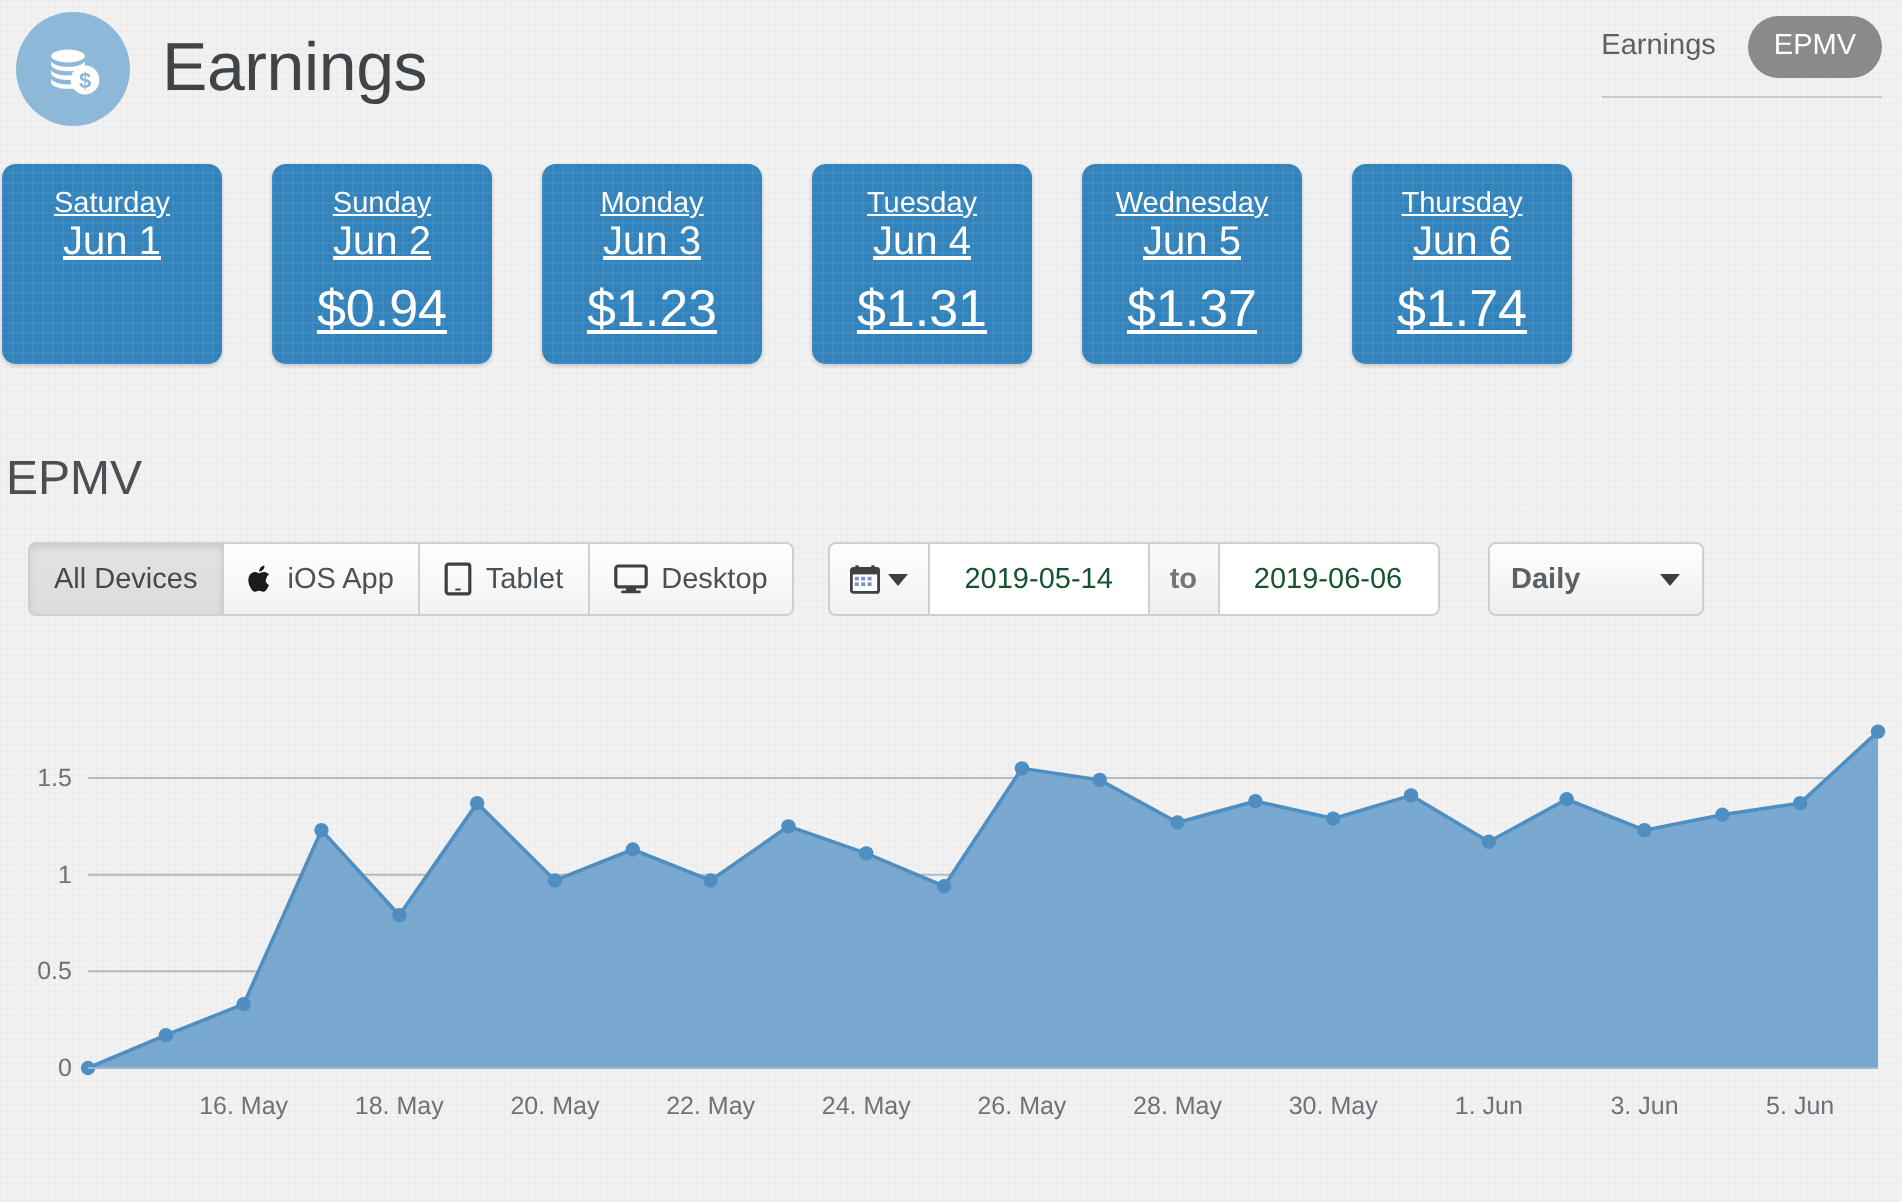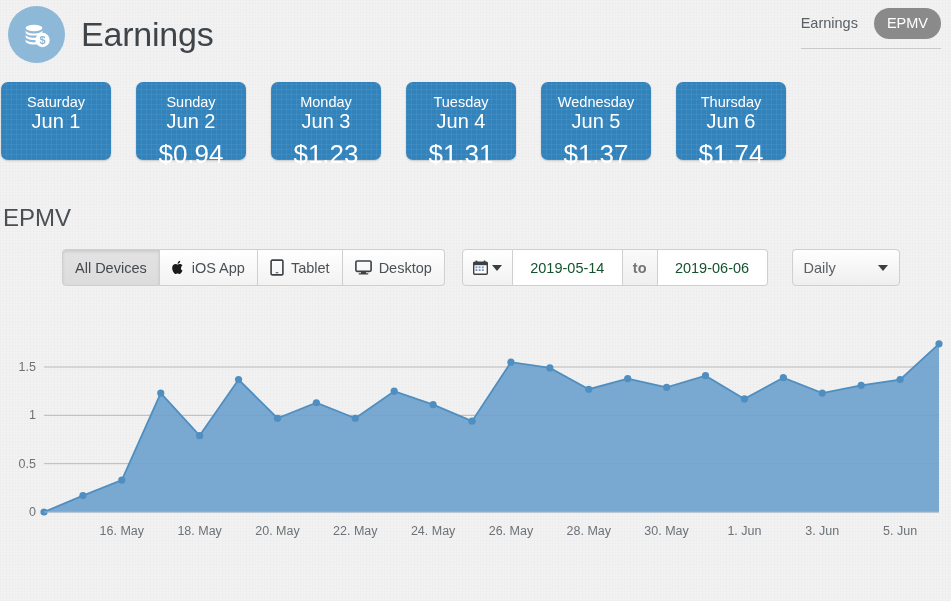--- a/index.html
+++ b/index.html
@@ -45,38 +45,39 @@
   }
   .topnav a {
     font-size:14.5px; color:#5a6066; text-decoration:none;
     padding:7px 10px; border-radius:16px; line-height:1;
   }
   .topnav a.active { background:#8a8a8a; color:#fff; padding:8px 13px; }
 
   
   .cards { display:flex; gap:25px; padding:0 0 0 1px; margin-top:10px; }
   .card {
-    width:110px; height:78px; border-radius:7px;
+    width:110px; height:100px; border-radius:7px;
     background:#3283bc;
     background-image:
       repeating-linear-gradient(0deg, rgba(255,255,255,0.055) 0 1px, transparent 1px 5px),
       repeating-linear-gradient(90deg, rgba(255,255,255,0.055) 0 1px, transparent 1px 5px);
     box-shadow:0 1px 2px rgba(0,0,0,0.18);
     color:#fff; text-align:center;
     padding-top:11px;
+    text-decoration:underline;
   }
   .card .dow { font-size:14.5px; line-height:19px; }
   .card .date { font-size:20px; line-height:19px; }
   .card .amt { font-size:26px; line-height:32px; margin-top:7px; font-weight:400; }
 
   
   .section-title { font-size:24px; color:#4a4f54; margin:44px 0 0 3px; font-weight:400; }
 
   
-  .controls { display:flex; margin-top:17px; padding-left:14px;margin-left:48px; }
+  .controls { display:flex; margin-top:17px; padding-left:14px; }
   .btn-group { display:flex; }
   .btn {
     background:linear-gradient(#fff,#f2f2f2);
     border:1px solid #cfcfcf; border-left-width:0;
     padding:0 12px; height:37px;
     display:flex; align-items:center; gap:7px;
     font-size:14.5px; color:#4c5155; cursor:pointer; white-space:nowrap;
   }
   .btn:first-child { border-left-width:1px; border-radius:4px 0 0 4px; }
   .btn:last-child { border-radius:0 4px 4px 0; }
@@ -97,21 +98,21 @@
   .dr-cell:last-child { border-radius:0 4px 4px 0; }
   .dr-btn { background:linear-gradient(#fff,#f1f1f1); padding:0 10px; gap:4px; cursor:pointer; }
   .dr-input { background:#fff; width:110px; }
   .dr-to { background:linear-gradient(#fafafa,#efefef); padding:0 10px; color:#70767b;font-weight:bold; }
 
   .interval {
     margin-left:24px; height:37px; width:108px;
     border:1px solid #cfcfcf; border-radius:4px;
     background:linear-gradient(#fff,#eeeeee);
     display:flex; align-items:center; justify-content:space-between;
-    padding:0 11px; font-size:14.5px; color:#5a6065; cursor:pointer;
+    padding:0 11px; font-size:14.5px; color:#5a6065; cursor:pointer;font-weight:bold;
   }
   .caret { width:0;height:0;border-left:5px solid transparent;border-right:5px solid transparent;border-top:6px solid #3a3f43; }
 
   
   .chart-wrap { position:relative; margin-top:28px; height:235px; }
   .chart-svg { display:block; }
   .ytick { font-size:12.5px; fill:#6c7277; font-family:"Liberation Sans", sans-serif; }
   .xtick { font-size:12.5px; fill:#6c7277; font-family:"Liberation Sans", sans-serif; text-anchor:middle; }
 </style>
 </head>

